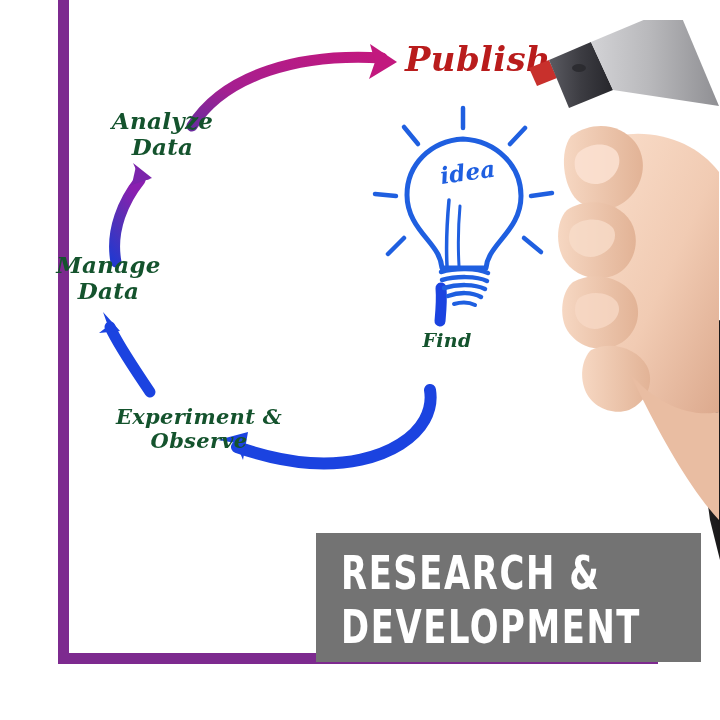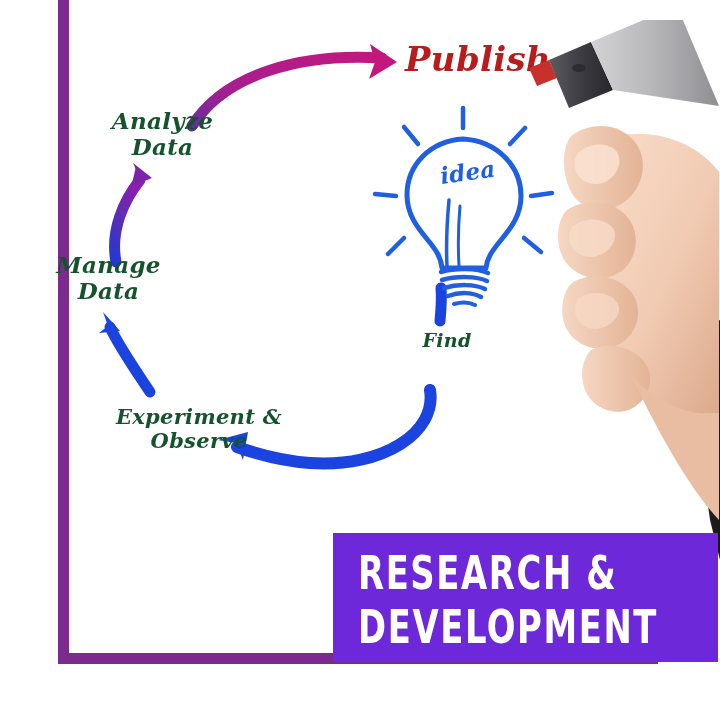--- a/index.html
+++ b/index.html
@@ -22,21 +22,21 @@
   #lbl-analyze{left:95px;top:108px;font-size:23px;width:135px;}
   #lbl-manage{left:46px;top:252px;font-size:23px;width:125px;}
   #lbl-experiment{left:104px;top:385px;font-size:21px;width:190px;margin-top:20px;}
   #lbl-find{left:352px;top:330px;font-size:19px;width:190px;}
   #lbl-publish{left:405px;top:42px;font-size:34px;width:160px;color:#b91c1c;text-align:left;}
   #lbl-center{left:196px;top:245px;font-size:33px;width:200px;color:#14216e;}
   #lbl-idea{left:440px;top:160px;font-size:23px;width:60px;color:#1f5fe0;text-align:left;
             transform:rotate(-8deg);}
 
   
-  #banner{position:absolute;left:333px;top:533px;width:385px;height:129px;background:#6d28d9;}
+  #banner{position:absolute;left:316px;top:533px;width:385px;height:129px;background:#737373;}
   #banner .btxt{position:absolute;left:25px;top:13px;color:#ffffff;
       font-family:"Liberation Sans Narrow","DejaVu Sans Condensed","Liberation Sans",sans-serif;
       font-weight:700;font-size:47px;line-height:54px;letter-spacing:2px;
       transform:scaleX(0.80);transform-origin:left top;white-space:nowrap;}
 
   
   #hand{position:absolute;left:505px;top:20px;width:215px;height:540px;}
 </style>
 </head>
 <body>

